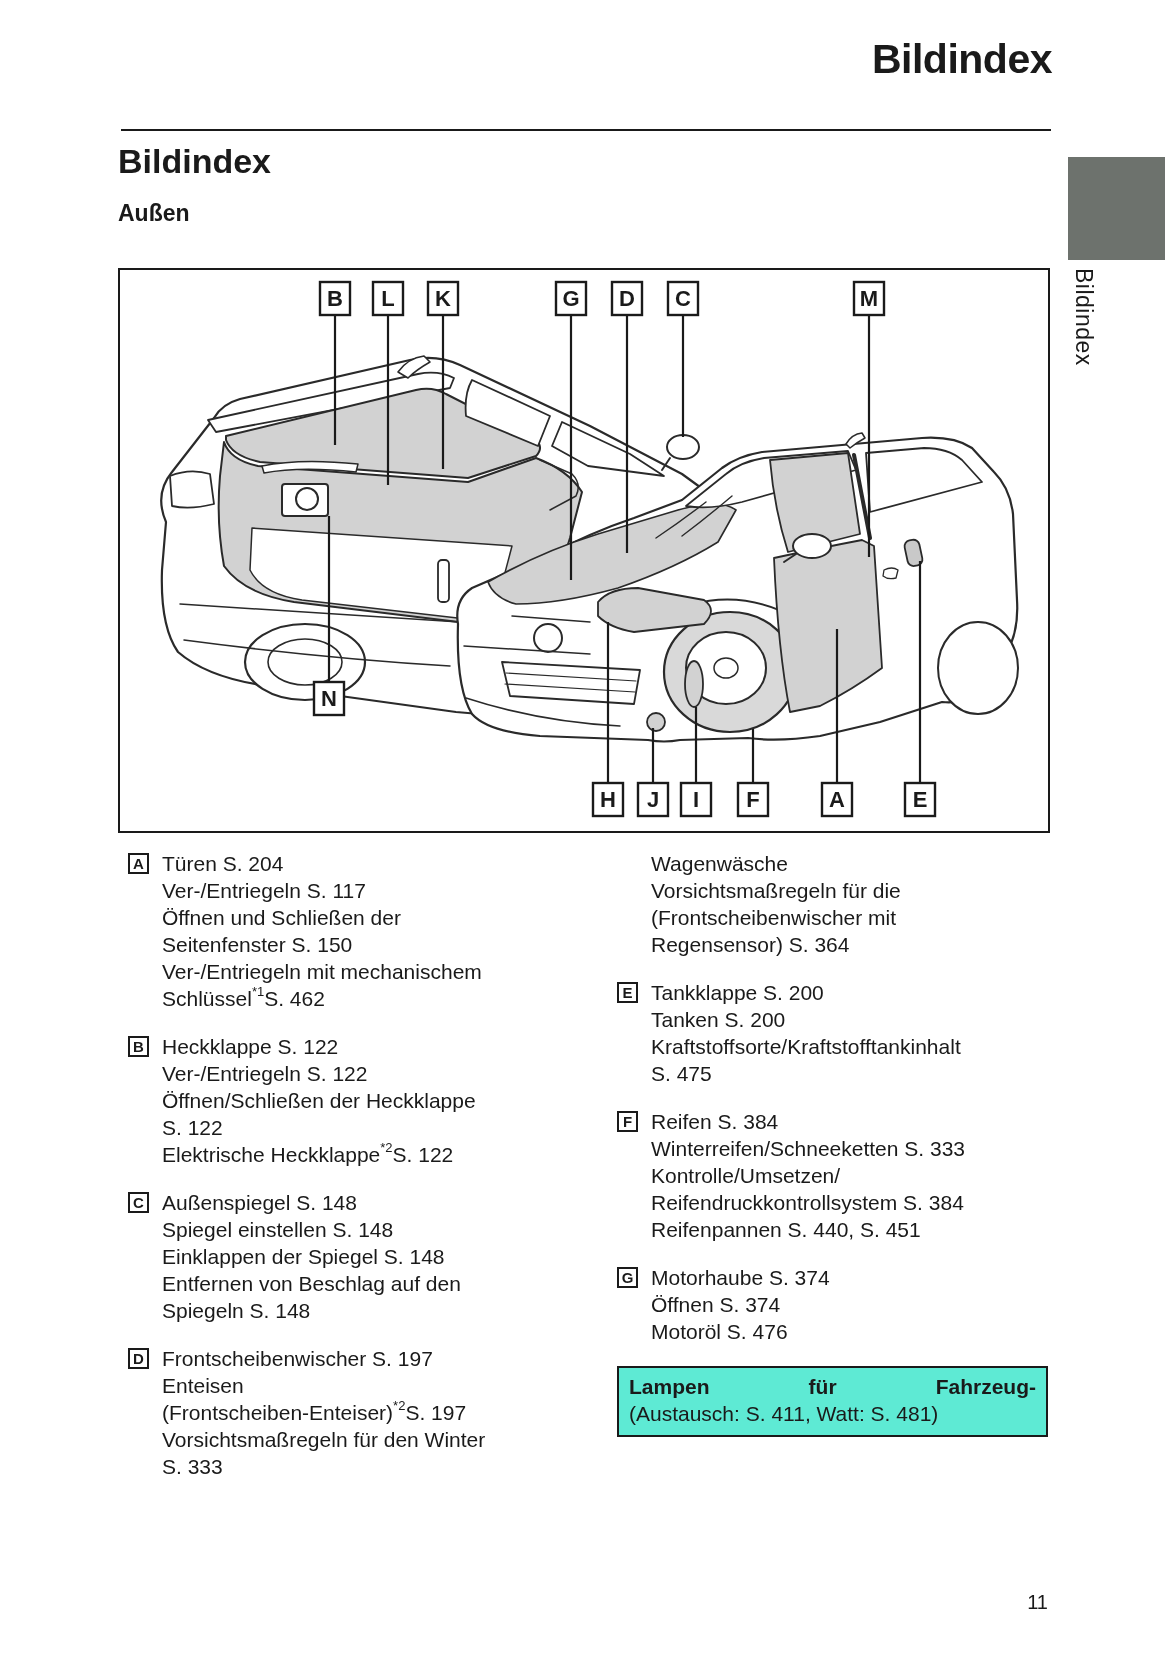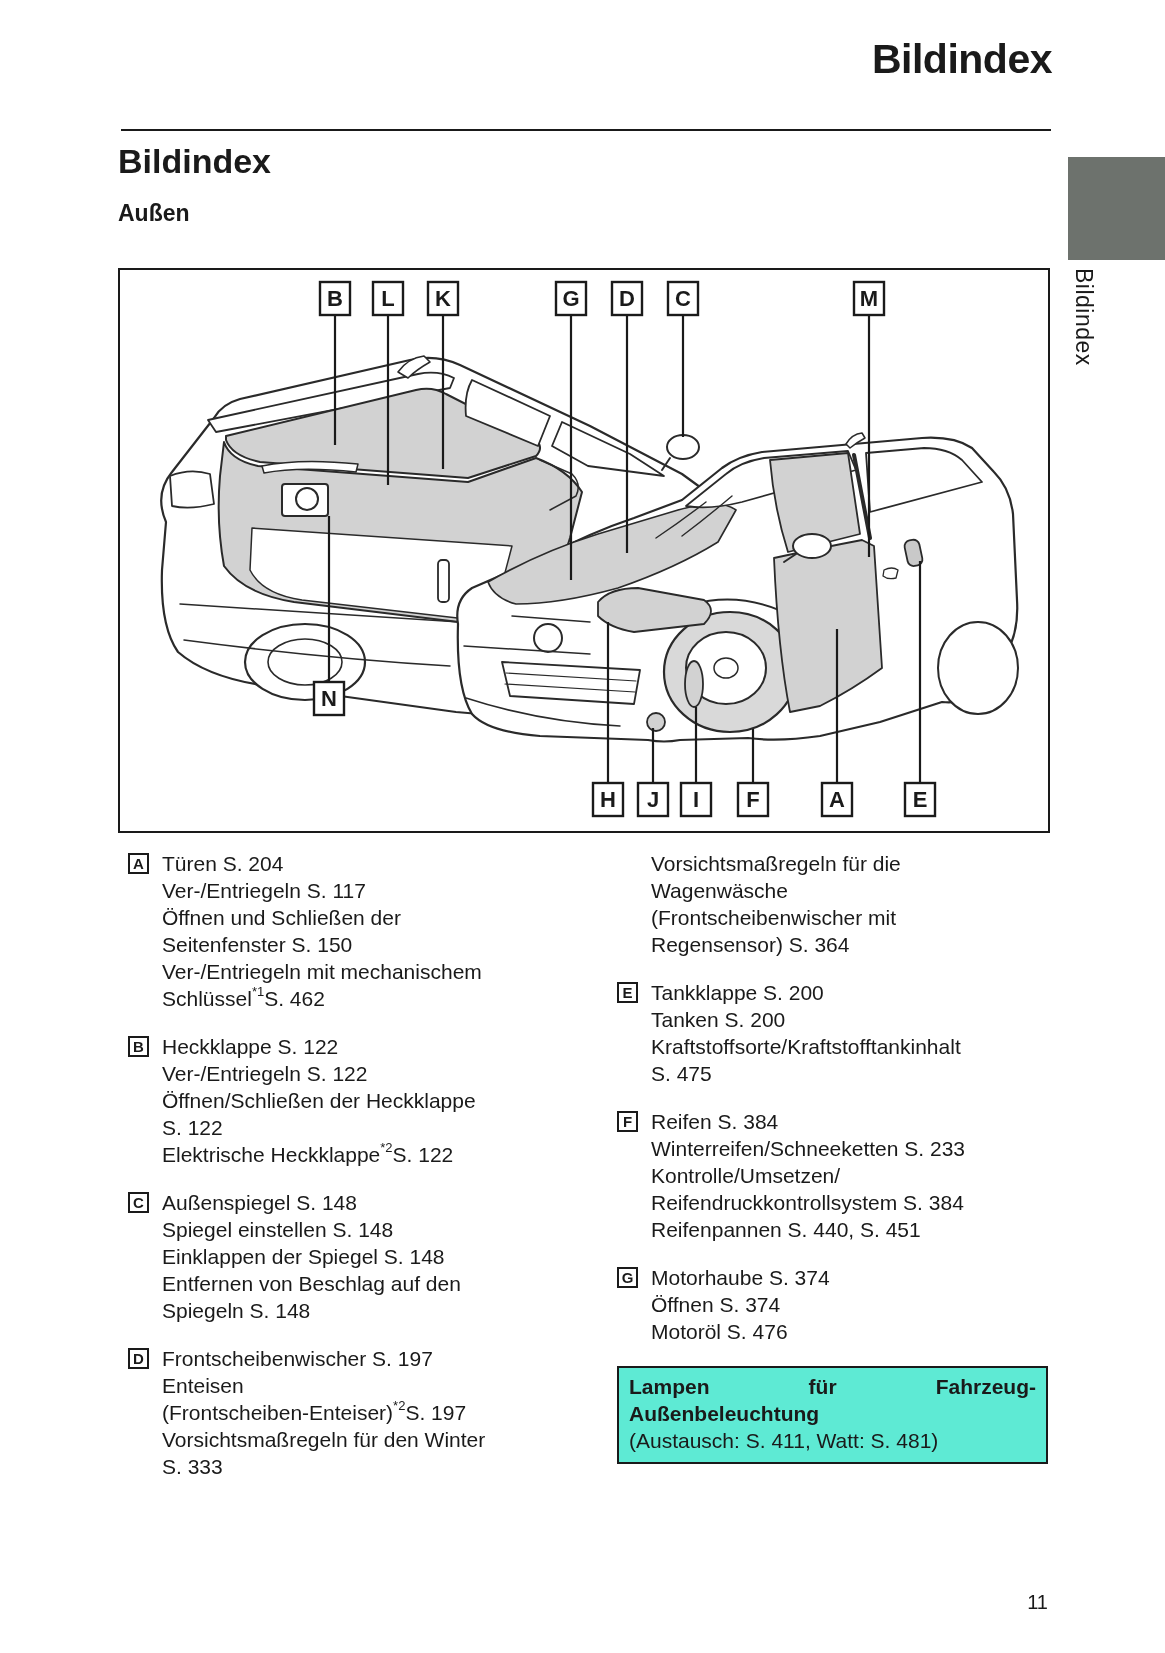--- a/index.html
+++ b/index.html
@@ -227,50 +227,49 @@
       <span class="letter-box">D</span>
       <div class="idx-line">Frontscheibenwischer S. 197</div>
       <div class="idx-line">Enteisen</div>
       <div class="idx-line">(Frontscheiben-Enteiser)<sup>*2</sup>S. 197</div>
       <div class="idx-line">Vorsichtsmaßregeln für den Winter</div>
       <div class="idx-line">S. 333</div>
     </div>
   </div>
 <div class="col col-right" id="col-right">
 <div class="idx-item">
+      <div class="idx-line">Wagenwäsche</div>
       <div class="idx-line">Vorsichtsmaßregeln für die</div>
-      <div class="idx-line">Wagenwäsche</div>
       <div class="idx-line">(Frontscheibenwischer mit</div>
       <div class="idx-line">Regensensor) S. 364</div>
     </div>
     <div class="idx-item">
       <span class="letter-box">E</span>
       <div class="idx-line">Tankklappe S. 200</div>
       <div class="idx-line">Tanken S. 200</div>
       <div class="idx-line">Kraftstoffsorte/Kraftstofftankinhalt</div>
       <div class="idx-line">S. 475</div>
     </div>
     <div class="idx-item">
       <span class="letter-box">F</span>
       <div class="idx-line">Reifen S. 384</div>
-      <div class="idx-line">Winterreifen/Schneeketten S. 233</div>
+      <div class="idx-line">Winterreifen/Schneeketten S. 333</div>
       <div class="idx-line">Kontrolle/Umsetzen/</div>
       <div class="idx-line">Reifendruckkontrollsystem S. 384</div>
       <div class="idx-line">Reifenpannen S. 440, S. 451</div>
     </div>
     <div class="idx-item">
       <span class="letter-box">G</span>
       <div class="idx-line">Motorhaube S. 374</div>
       <div class="idx-line">Öffnen S. 374</div>
       <div class="idx-line">Motoröl S. 476</div>
     </div>
     <div class="note-box">
       <div class="note-line-justified">
         <span>Lampen</span>
         <span>für</span>
         <span>Fahrzeug-</span>
       </div>
-      <div class="note-line-bold">Außenbeleuchtung</div>
       <div class="note-line-regular">(Austausch: S. 411, Watt: S. 481)</div>
     </div>
   </div>
 
 <div class="page-number">11</div>
 
 </body></html>

